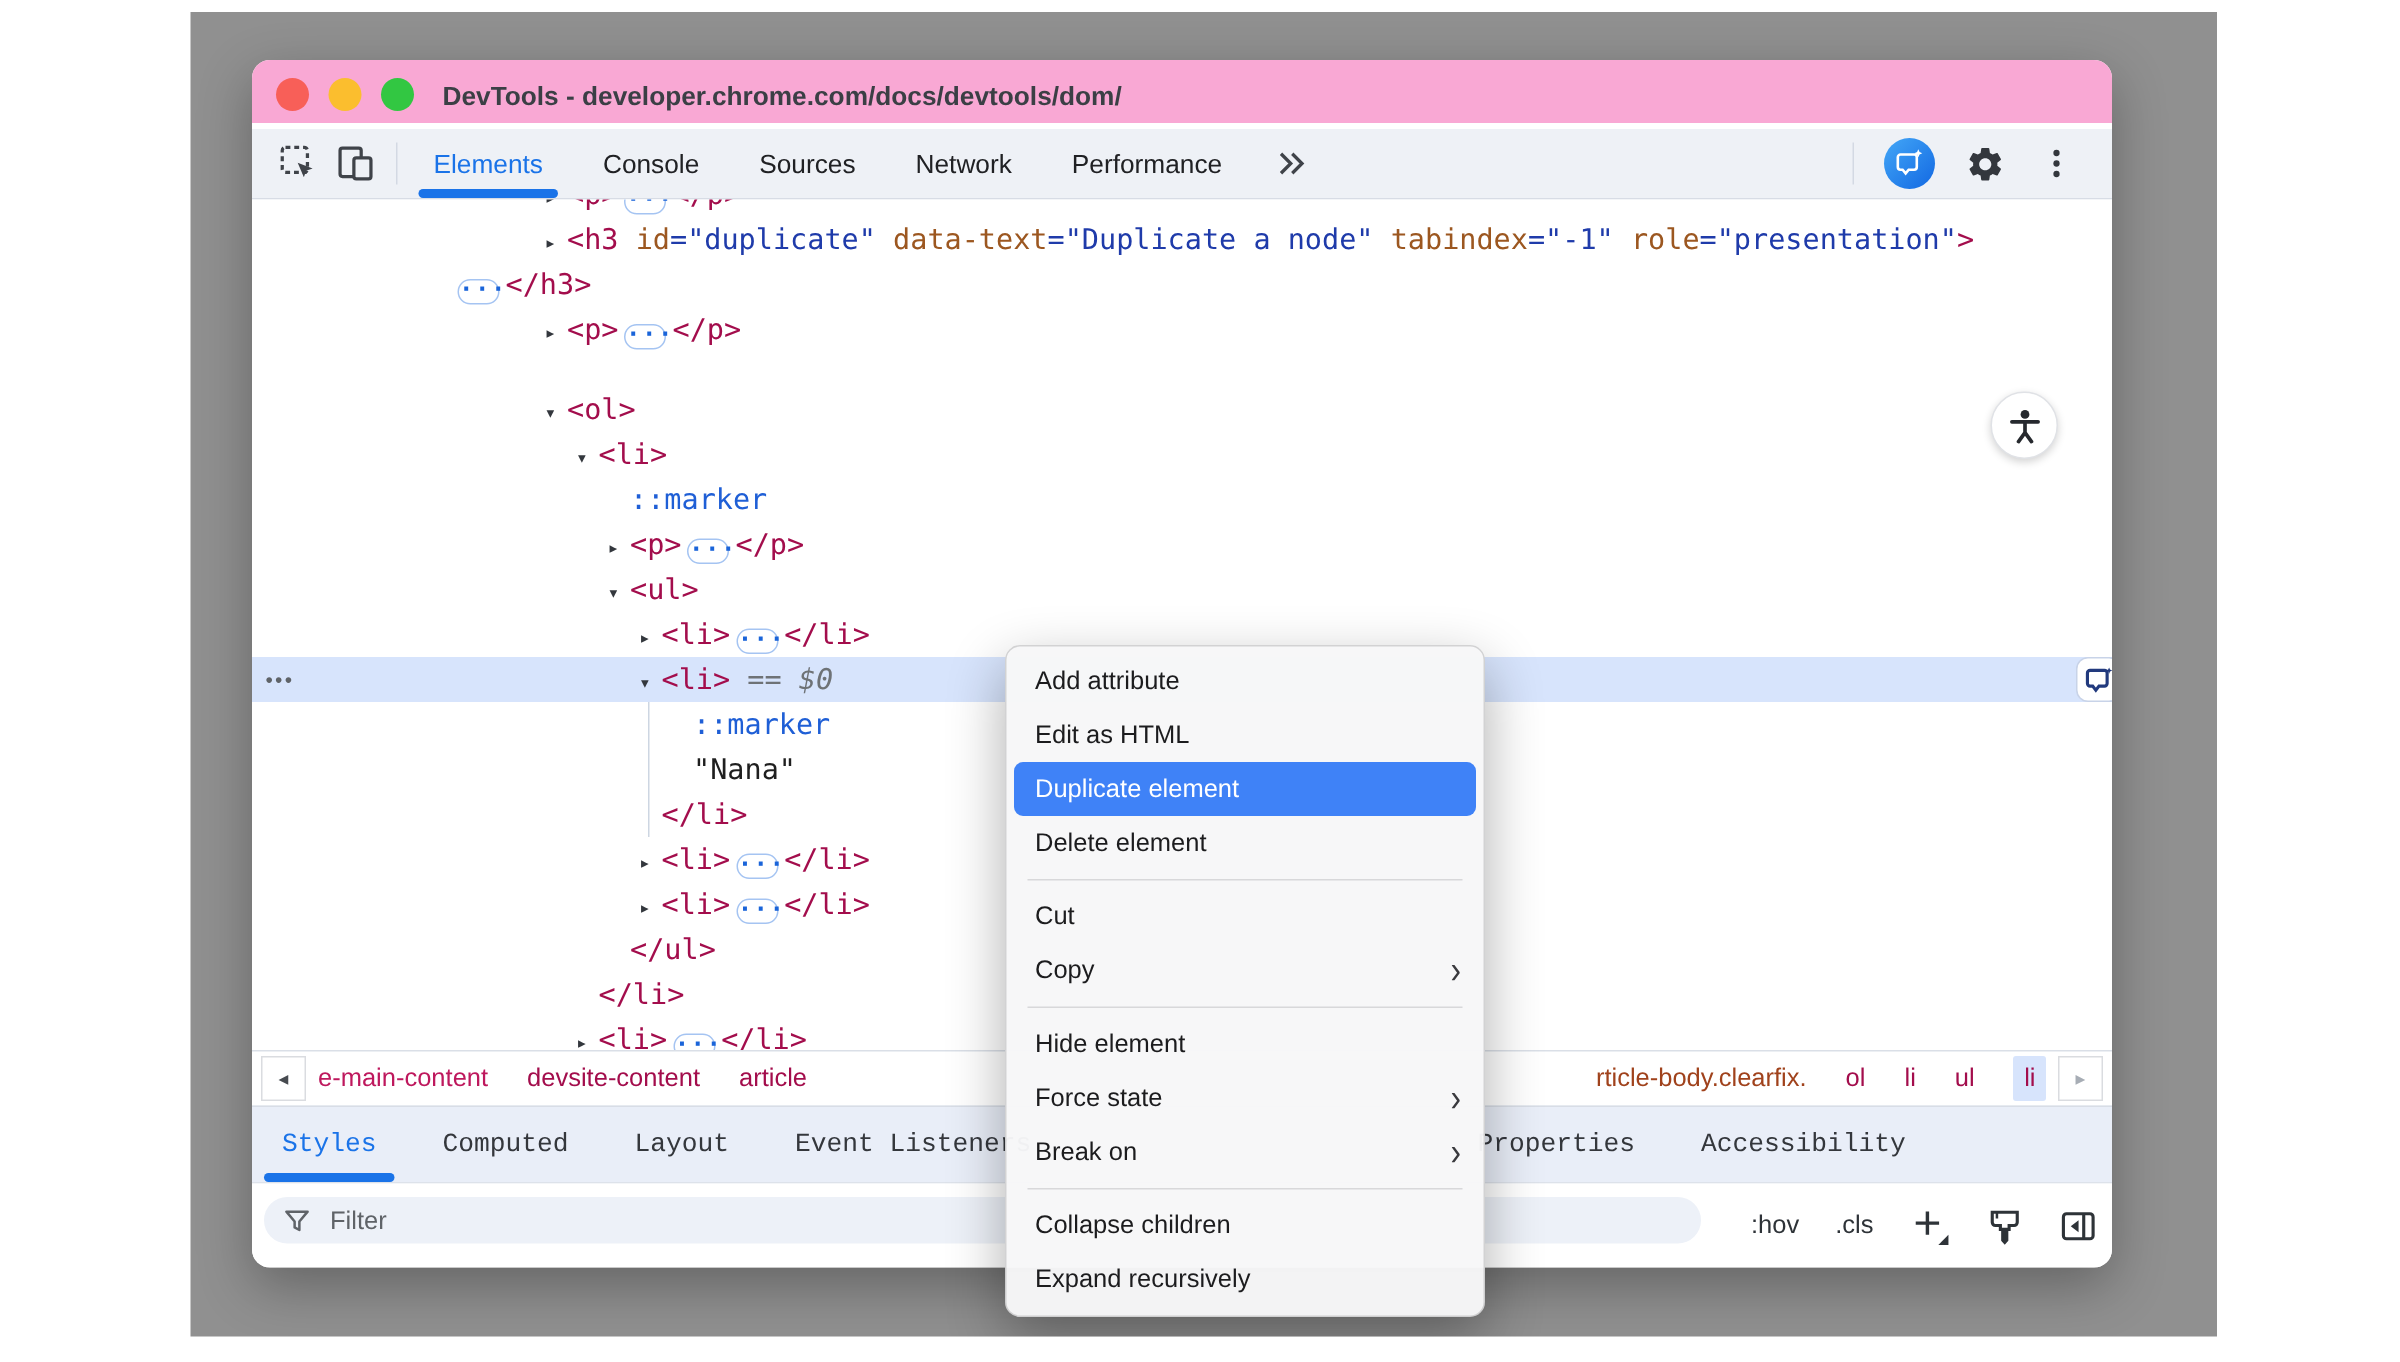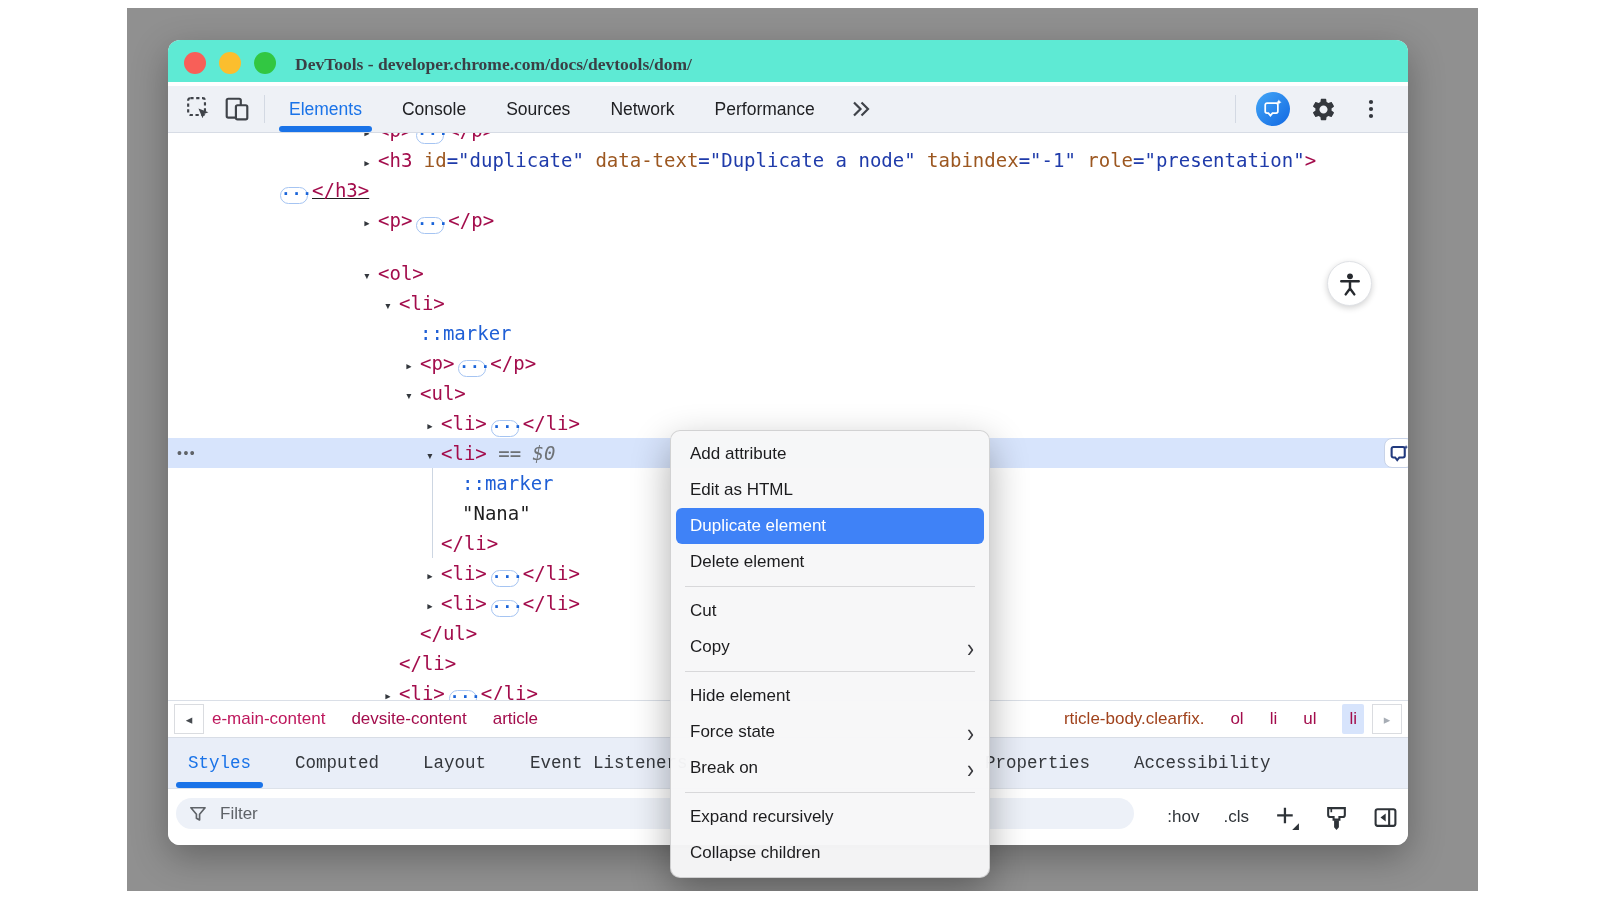--- a/index.html
+++ b/index.html
@@ -3,21 +3,21 @@
 <meta charset="utf-8">
 <style>
   html,body{margin:0;padding:0;width:1600px;height:908px;overflow:hidden;background:#fff;
     font-family:"Liberation Sans","DejaVu Sans",sans-serif;}
   *{box-sizing:border-box;}
   .backdrop{position:absolute;left:127px;top:8px;width:1351px;height:883px;
     background:var(--backdrop-gray);overflow:hidden;}
   
   .devtools{position:absolute;left:41px;top:32px;width:1240px;height:805px;background:#fff;
     border-radius:12px;box-shadow:0 12px 36px rgba(0,0,0,.30);overflow:hidden;}
-  .titlebar{position:absolute;left:0;top:0;width:100%;height:42px;background:#5eead4;font-family:Liberation Serif, serif;}
+  .titlebar{position:absolute;left:0;top:0;width:100%;height:42px;background:#f9a8d4;}
   .traffic{position:absolute;top:12px;width:22px;height:22px;border-radius:50%;}
   .t-red{left:16px;background:var(--traffic-red);}
   .t-yellow{left:51px;background:var(--traffic-yellow);}
   .t-green{left:86px;background:var(--traffic-green);}
   .win-title{position:absolute;left:127px;top:0;height:46px;line-height:48px;font-size:17.5px;
     font-weight:bold;color:#3b3f45;white-space:nowrap;}
   
   .toolbar{position:absolute;left:0;top:46px;width:100%;height:47px;background:var(--toolbar-bg);
     border-bottom:1px solid #d7dce5;display:flex;align-items:center;padding:0 22px 0 16px;}
   .tbtn{width:30px;height:30px;display:flex;align-items:center;justify-content:center;flex:0 0 auto;}
@@ -160,21 +160,21 @@
               <circle cx="12" cy="19" r="2.1"></circle>
             </svg>
         </span>
       </div>
     </div>
 
     <div class="tree">
       <div class="tree-inner" id="tree-lines">
           <div class="trow" style="padding-left: 195px;"><span class="arr">▸</span><span class="tk-tag">&lt;p&gt;</span><span class="dots">···</span><span class="tk-tag">&lt;/p&gt;</span></div>
           <div class="trow" style="padding-left: 195px;"><span class="arr">▸</span><span class="tk-tag">&lt;h3</span><span class="tk-attr"> id</span><span class="tk-val">="duplicate"</span><span class="tk-attr"> data-text</span><span class="tk-val">="Duplicate a node"</span><span class="tk-attr"> tabindex</span><span class="tk-val">="-1"</span><span class="tk-attr"> role</span><span class="tk-val">="presentation"</span><span class="tk-tag">&gt;</span></div>
-          <div class="trow" style="padding-left: 93px; text-decoration: underline;"><span class="arr"></span><span class="dots">···</span><span class="tk-tag">&lt;/h3&gt;</span></div>
+          <div class="trow" style="padding-left: 118px;"><span class="arr"></span><span class="dots">···</span><span class="tk-tag">&lt;/h3&gt;</span></div>
           <div class="trow" style="padding-left: 195px;"><span class="arr">▸</span><span class="tk-tag">&lt;p&gt;</span><span class="dots">···</span><span class="tk-tag">&lt;/p&gt;</span></div>
           <div class="trow" style="padding-left: 195px; margin-top: 23px;"><span class="arr">▾</span><span class="tk-tag">&lt;ol&gt;</span></div>
           <div class="trow" style="padding-left: 216px;"><span class="arr">▾</span><span class="tk-tag">&lt;li&gt;</span></div>
           <div class="trow" style="padding-left: 237px;"><span class="arr"></span><span class="tk-pseudo">::marker</span></div>
           <div class="trow" style="padding-left: 237px;"><span class="arr">▸</span><span class="tk-tag">&lt;p&gt;</span><span class="dots">···</span><span class="tk-tag">&lt;/p&gt;</span></div>
           <div class="trow" style="padding-left: 237px;"><span class="arr">▾</span><span class="tk-tag">&lt;ul&gt;</span></div>
           <div class="trow" style="padding-left: 258px;"><span class="arr">▸</span><span class="tk-tag">&lt;li&gt;</span><span class="dots">···</span><span class="tk-tag">&lt;/li&gt;</span></div>
           <div class="trow sel" style="padding-left: 258px;"><span class="gutter">•••</span><span class="arr">▾</span><span class="tk-tag">&lt;li&gt;</span><span class="tk-dim"> == </span><span class="tk-dollar">$0</span>
   <span class="adorner">
     <svg viewBox="0 0 24 24" width="21" height="21">
@@ -295,19 +295,19 @@
       <div class="menu-item">
         <span>Force state</span>
         <span class="menu-chev">›</span>
       </div>
       <div class="menu-item">
         <span>Break on</span>
         <span class="menu-chev">›</span>
       </div>
       <div class="menu-sep"></div>
       <div class="menu-item">
+        <span>Collapse children</span>
+      </div>
+      <div class="menu-item">
         <span>Expand recursively</span>
       </div>
-      <div class="menu-item">
-        <span>Collapse children</span>
-      </div>
     </div>
 </div>
 
 </body></html>

